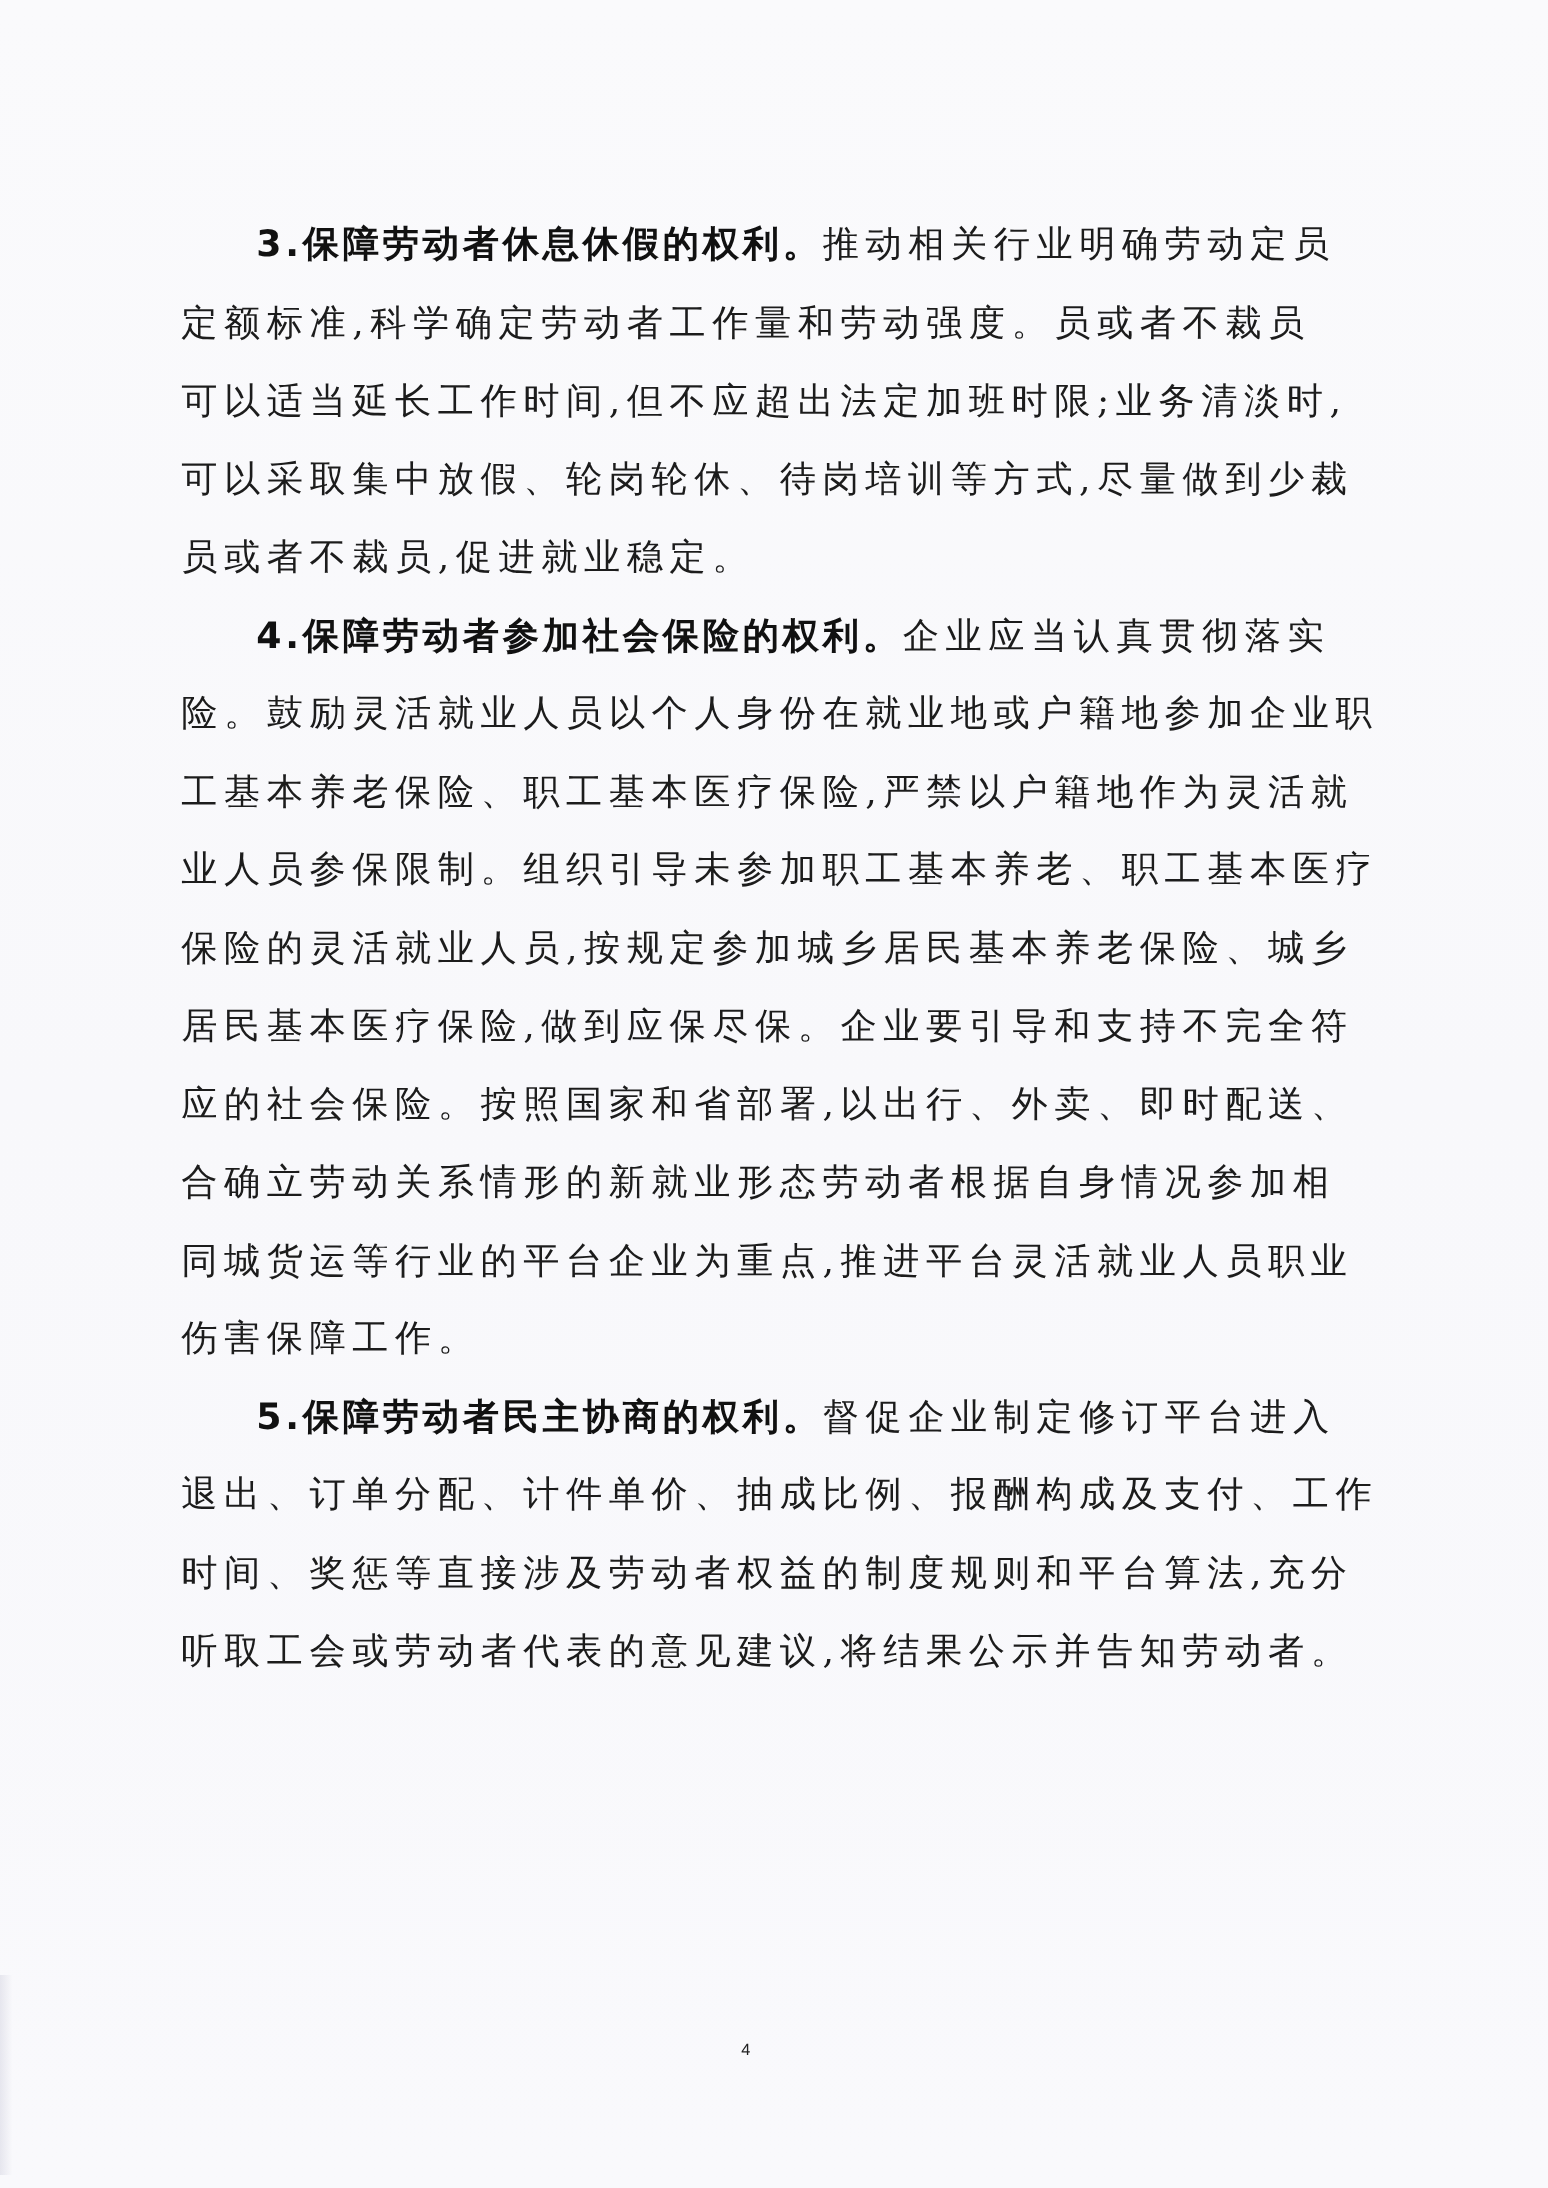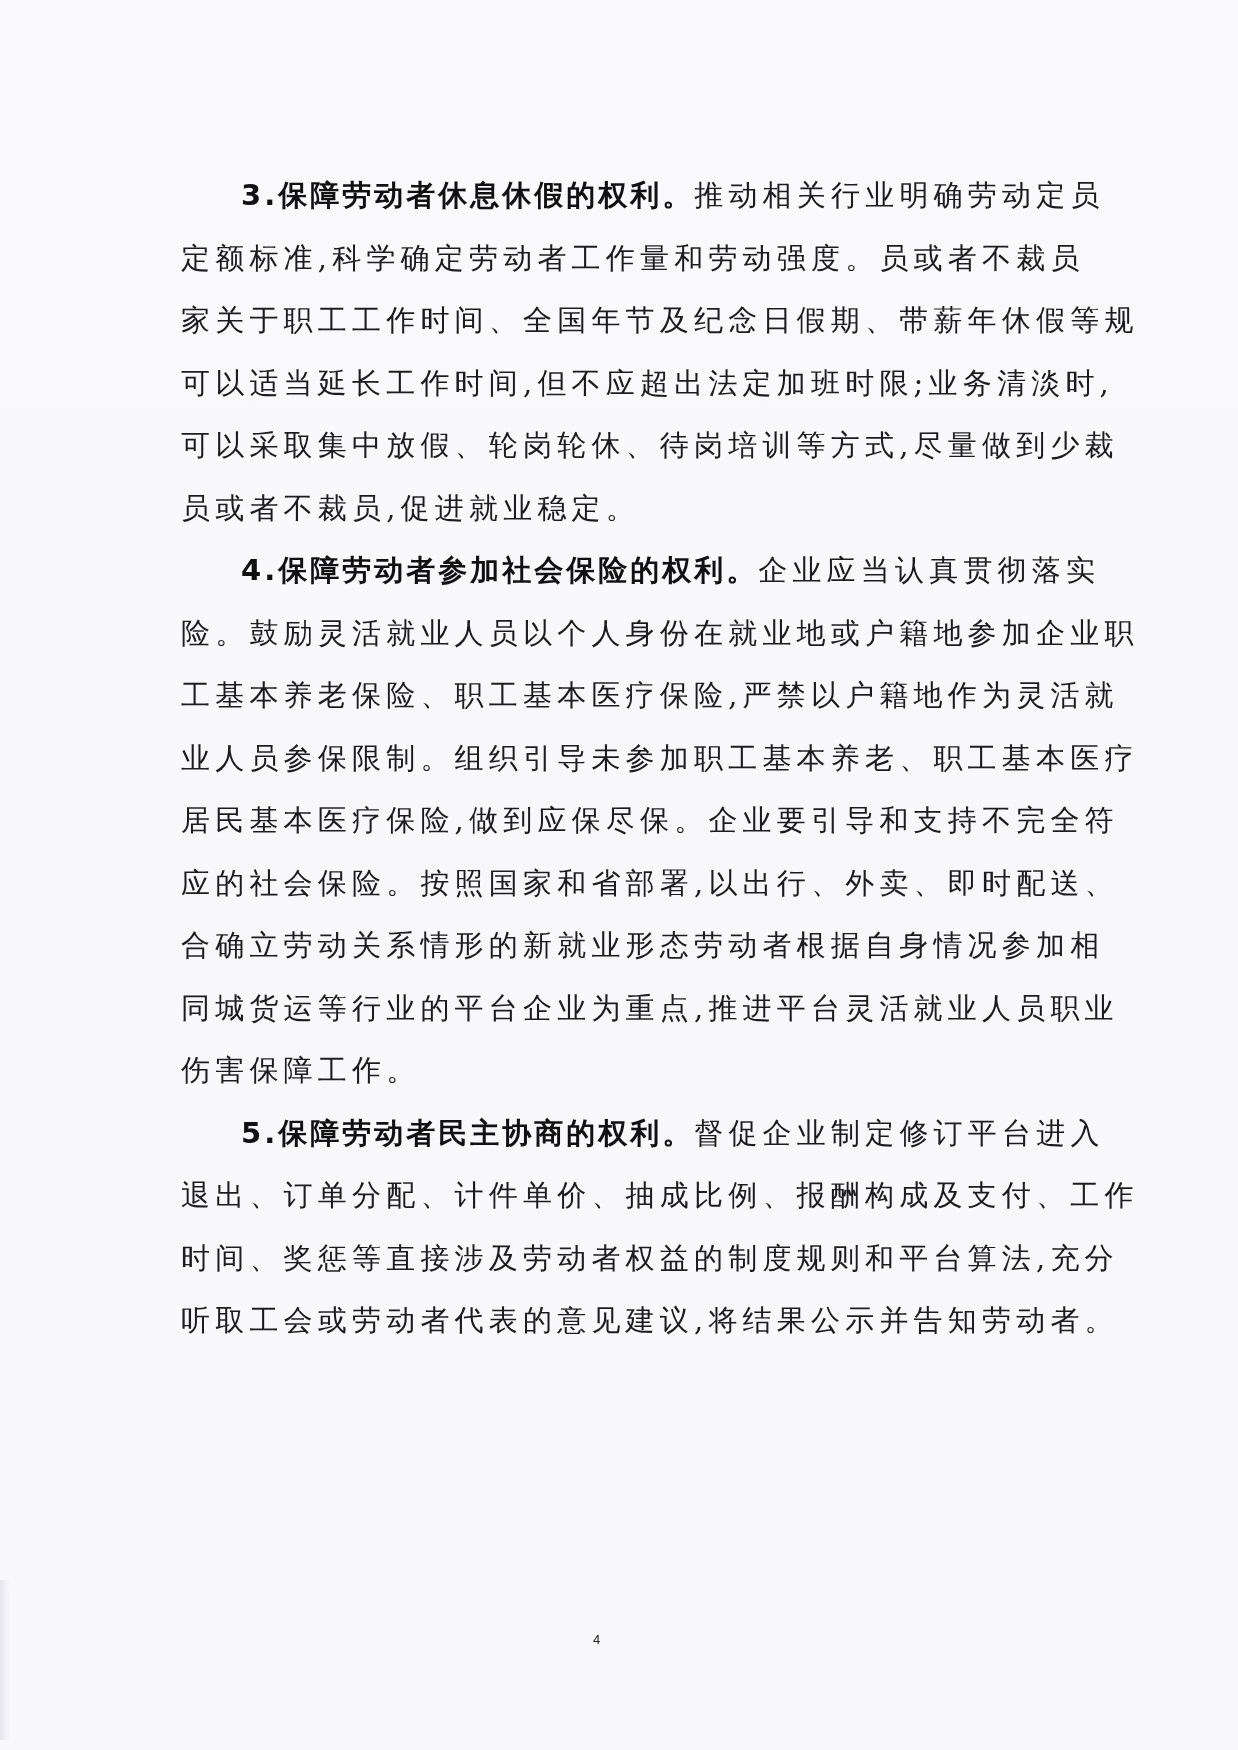--- a/index.html
+++ b/index.html
@@ -40,21 +40,20 @@
     .line {
       display: block;
       height: 62.5px;
       line-height: 62.5px;
       font-size: 29px;
       letter-spacing: 5.2px;
       white-space: nowrap;
       text-align: justify;
       text-align-last: justify;
       color: #1c1c1c;
-      margin-left: 36px;
     }
     .line.last {
       text-align-last: left;
     }
     .line.indent {
       padding-left: 60px;
     }
     .heading {
       font-family: "DejaVu Sans", "Liberation Sans", sans-serif;
       font-weight: bold;
@@ -75,31 +74,31 @@
 
 <div class="page">
   <div class="scan-edge"></div>
 
   <div class="content">
 
     <div class="line indent">
       <span class="heading"><span>3.</span><span>保障劳动者休息休假的权利。</span></span><span>推动相关行业明确劳动定员</span>
     </div>
     <div class="line">定额标准,科学确定劳动者工作量和劳动强度。员或者不裁员</div>
-    <div class="line">家关于职工工作时间、全国年节及纪念日假期、带薪年休假等规</div>
     <div class="line">可以适当延长工作时间,但不应超出法定加班时限;业务清淡时,</div>
     <div class="line">可以采取集中放假、轮岗轮休、待岗培训等方式,尽量做到少裁</div>
     <div class="line last">员或者不裁员,促进就业稳定。</div>
 
     <div class="line indent">
       <span class="heading"><span>4.</span><span>保障劳动者参加社会保险的权利。</span></span><span>企业应当认真贯彻落实</span>
     </div>
     <div class="line">险。鼓励灵活就业人员以个人身份在就业地或户籍地参加企业职</div>
     <div class="line">工基本养老保险、职工基本医疗保险,严禁以户籍地作为灵活就</div>
     <div class="line">业人员参保限制。组织引导未参加职工基本养老、职工基本医疗</div>
+    <div class="line">保险的灵活就业人员,按规定参加城乡居民基本养老保险、城乡</div>
     <div class="line">居民基本医疗保险,做到应保尽保。企业要引导和支持不完全符</div>
     <div class="line">应的社会保险。按照国家和省部署,以出行、外卖、即时配送、</div>
     <div class="line">合确立劳动关系情形的新就业形态劳动者根据自身情况参加相</div>
     <div class="line">同城货运等行业的平台企业为重点,推进平台灵活就业人员职业</div>
     <div class="line last">伤害保障工作。</div>
 
     <div class="line indent">
       <span class="heading"><span>5.</span><span>保障劳动者民主协商的权利。</span></span><span>督促企业制定修订平台进入</span>
     </div>
     <div class="line">退出、订单分配、计件单价、抽成比例、报酬构成及支付、工作</div>

